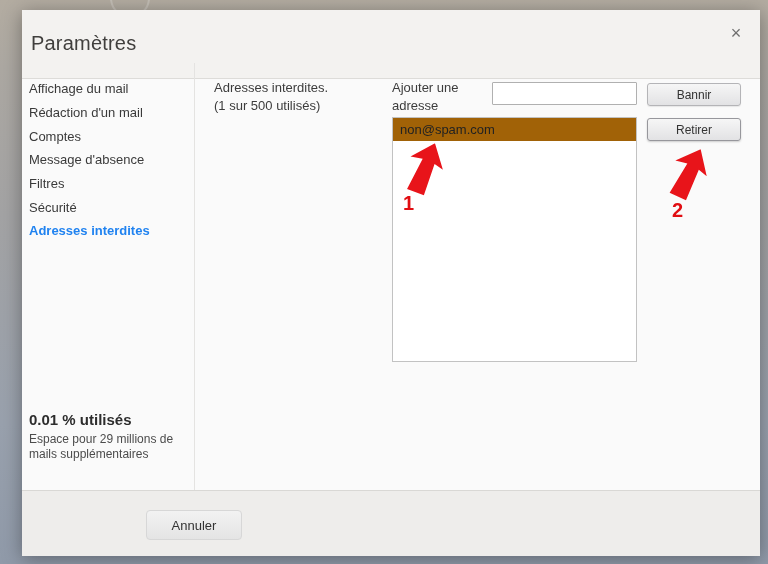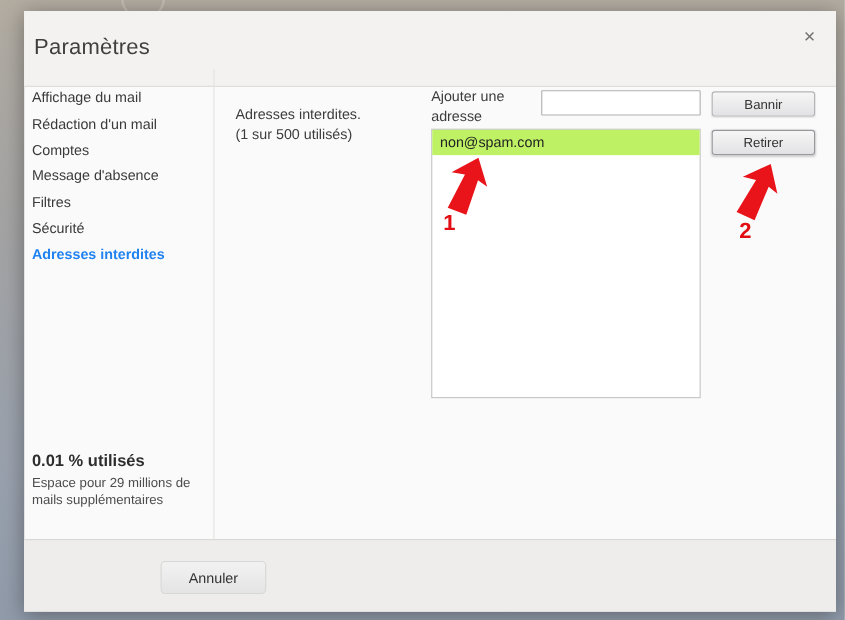--- a/index.html
+++ b/index.html
@@ -38,42 +38,42 @@
   .nav-item {
     height:23.7px; display:flex; align-items:center;
     font-size:13px; color:#3a3a3a; cursor:pointer; white-space:nowrap;
   }
   .nav-item.selected { color:#1f82f0; font-weight:bold; }
   .storage { position:absolute; left:7px; top:343px; width:162px; }
   .storage-cap { font-size:11px; color:#a3a2a0; }
   .storage-used { font-size:15px; font-weight:bold; color:#2d2d2d; margin-top:5px; }
   .storage-note { font-size:12px; color:#4c4c4c; line-height:15px; margin-top:4px; }
   .main { position:relative; flex:1; }
-  .section-head { position:absolute; left:19px; top:16px; font-size:13px; color:#3c3c3c; line-height:18px;margin-top:16px; }
+  .section-head { position:absolute; left:19px; top:16px; font-size:13px; color:#3c3c3c; line-height:18px; }
   .add-label { position:absolute; left:197px; top:16px; width:96px; font-size:13px; color:#3c3c3c; line-height:18px; }
   .add-input {
     position:absolute; left:297px; top:19px; width:145px; height:23px;
     border:1px solid #b0b0b0; background:#fff; font-size:13px; padding:0 6px;
     font-family:"Liberation Sans", sans-serif; border-radius:1px;
   }
   .btn-small {
     position:absolute; left:452px; width:94px; height:23px;
     background:linear-gradient(180deg,#f6f6f6,#e2e2e4);
     border:1px solid #b4b4b7; border-radius:3px;
     font-size:12px; color:#333; font-family:"Liberation Sans", sans-serif;
     cursor:pointer; box-shadow:0 1px 1px rgba(0,0,0,0.08);
   }
   .btn-ban { top:20px; }
   .btn-remove { top:55px; border-color:#97979c; box-shadow:0 1px 2px rgba(0,0,0,0.18); }
   .blocked-list {
     position:absolute; left:197px; top:54px; width:245px; height:245px;
     background:#fff; border:1px solid #c2c2c2;
   }
   .blocked-row {
-    height:23px; line-height:23px; background:#bef264;
+    height:23px; line-height:23px; background:#a16207;
     font-size:13px; color:#222; padding-left:7px; cursor:pointer;
   }
   .footer {
     position:absolute; left:0; right:0; bottom:0; height:66px;
     background:#eeedeb; border-top:1px solid #d9d8d5;
   }
   .btn-save {
     position:absolute; left:5px; top:19px; width:112px; height:30px;
     background:linear-gradient(180deg,#2aa2f2,#1b93ee);
     border:1px solid #1787d8; border-radius:4px;

